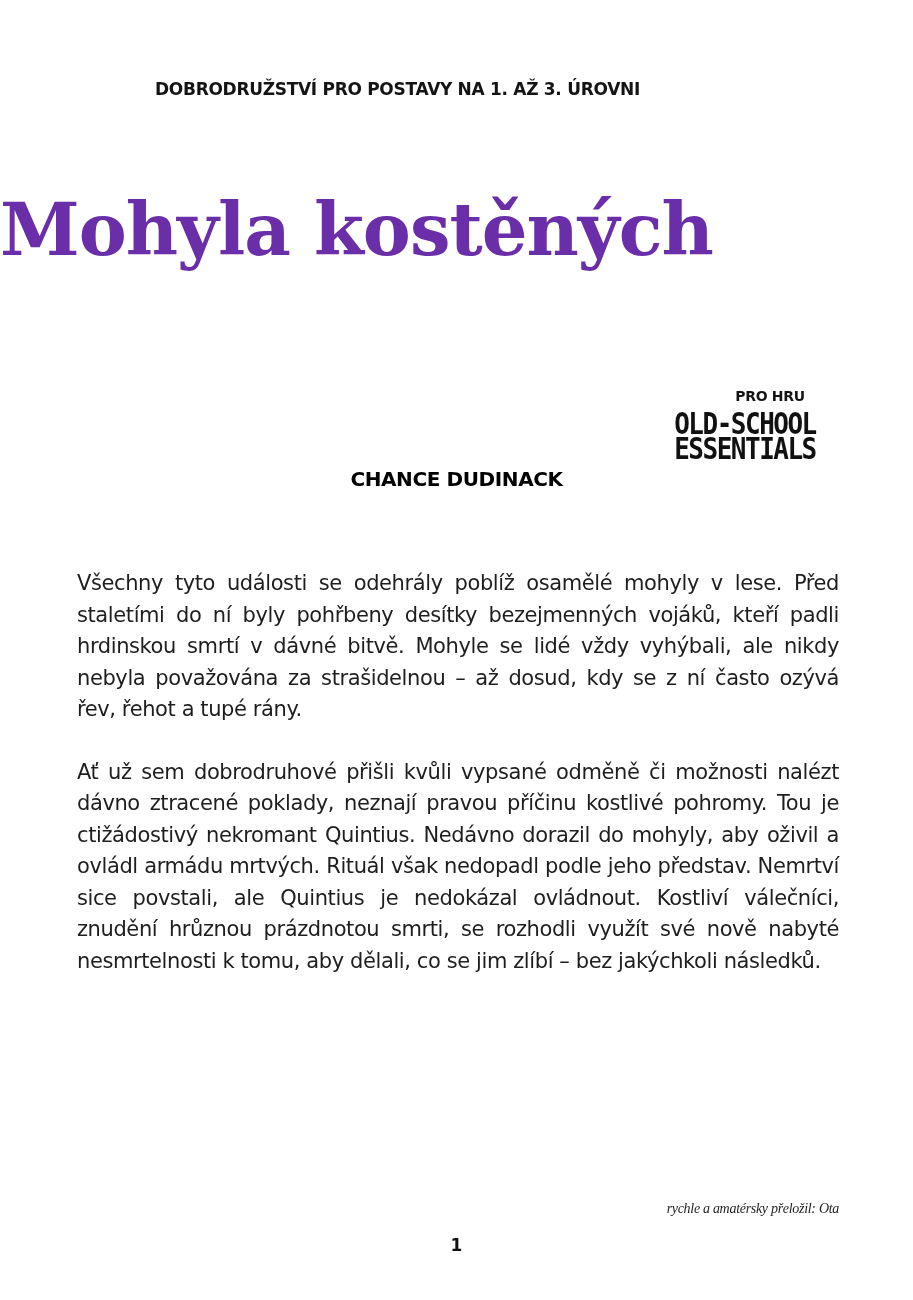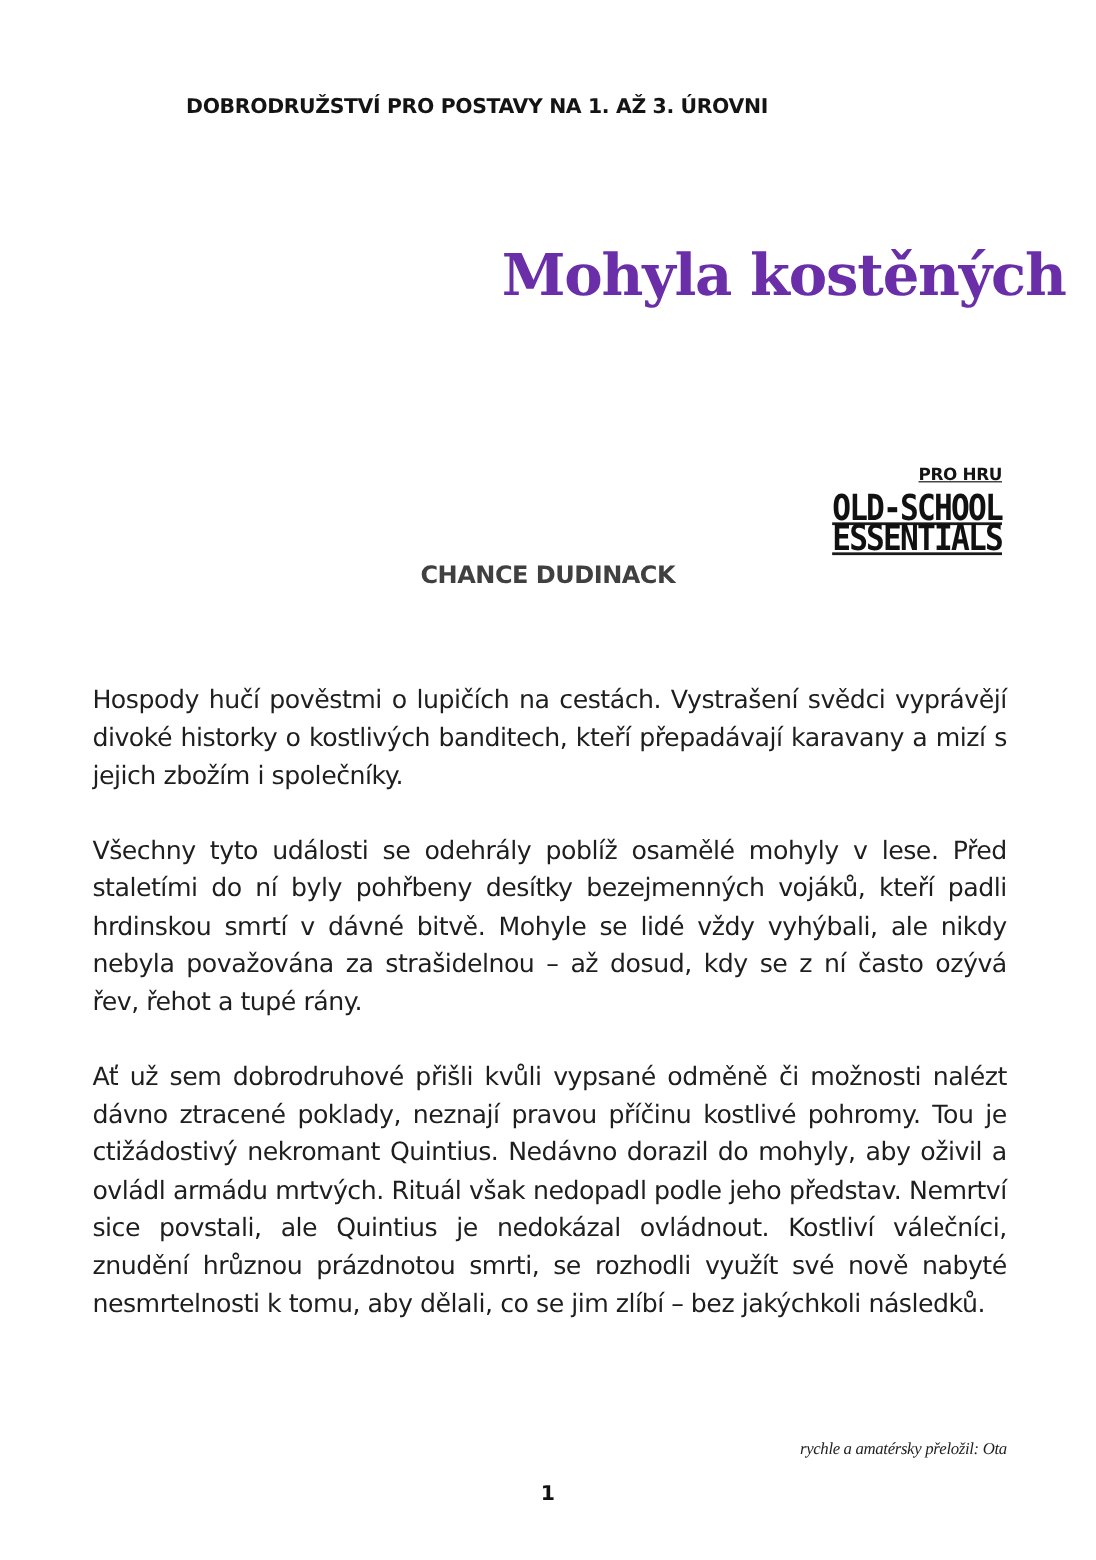--- a/index.html
+++ b/index.html
@@ -25,38 +25,37 @@
       font-weight: bold;
       font-size: 17px;
       letter-spacing: -0.3px;
       color: #141414;
     }
     .title {
       position: absolute;
       top: 176px;
       left: 0;
       width: 888px;
-      text-align: right;
+      text-align: left;
       font-family: "DejaVu Serif", serif;
       font-weight: bold;
-      font-size: 48px;
+      font-size: 72px;
       line-height: 108px;
       color: #6a2fa8;
       letter-spacing: -1px;
     }
     .title .line {
       display: block;
     }
     .game-badge {
       position: absolute;
       top: 388px;
       left: 655px;
       width: 180px;
-      text-align: right;
-      text-decoration: underline;
+      text-align: center;
     }
     .game-badge .pre {
       display: block;
       font-family: "DejaVu Sans", sans-serif;
       font-weight: bold;
       font-size: 14px;
       color: #141414;
       margin-left: 50px;
       margin-bottom: 6px;
       letter-spacing: -0.3px;
@@ -74,21 +73,21 @@
     }
     .author {
       position: absolute;
       top: 467px;
       left: 0;
       width: 913px;
       text-align: center;
       font-family: "DejaVu Sans", sans-serif;
       font-weight: bold;
       font-size: 20px;
-      color: #404040;
+      color: #000000;
       letter-spacing: -0.4px;
     }
     .body-text {
       position: absolute;
       top: 568px;
       left: 77px;
       width: 762px;
       font-family: "DejaVu Sans", sans-serif;
       font-size: 21px;
       line-height: 31.5px;
@@ -132,20 +131,19 @@
 
 <div class="game-badge">
   <span class="pre">PRO HRU</span>
   <span class="logo">OLD-SCHOOL</span>
   <span class="logo">ESSENTIALS</span>
 </div>
 
 <div class="author">CHANCE DUDINACK</div>
 
 <div class="body-text">
-  <p>Hospody hučí pověstmi o lupičích na cestách. Vystrašení svědci vyprávějí divoké historky o kostlivých banditech, kteří přepadávají karavany a mizí s jejich zbožím i společníky.</p>
   <p>Všechny tyto události se odehrály poblíž osamělé mohyly v lese. Před staletími do ní byly pohřbeny desítky bezejmenných vojáků, kteří padli hrdinskou smrtí v dávné bitvě. Mohyle se lidé vždy vyhýbali, ale nikdy nebyla považována za strašidelnou – až dosud, kdy se z ní často ozývá řev, řehot a tupé rány.</p>
   <p>Ať už sem dobrodruhové přišli kvůli vypsané odměně či možnosti nalézt dávno ztracené poklady, neznají pravou příčinu kostlivé pohromy. Tou je ctižádostivý nekromant Quintius. Nedávno dorazil do mohyly, aby oživil a ovládl armádu mrtvých. Rituál však nedopadl podle jeho představ. Nemrtví sice povstali, ale Quintius je nedokázal ovládnout. Kostliví válečníci, znudění hrůznou prázdnotou smrti, se rozhodli využít své nově nabyté nesmrtelnosti k tomu, aby dělali, co se jim zlíbí – bez jakýchkoli následků.</p>
 </div>
 
 <div class="translator">rychle a amatérsky přeložil: Ota</div>
 
 <div class="page-number">1</div>
 
 </body></html>

